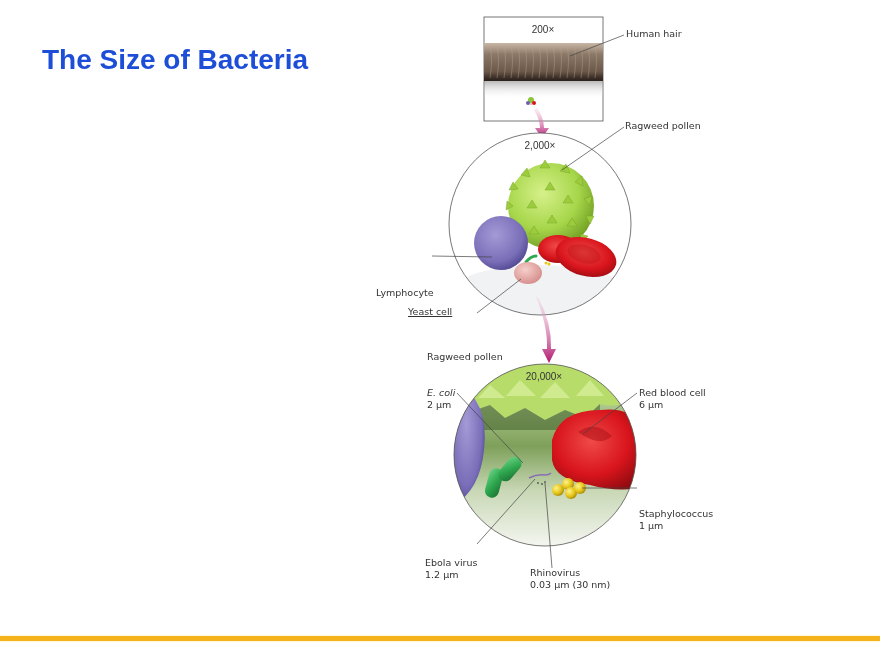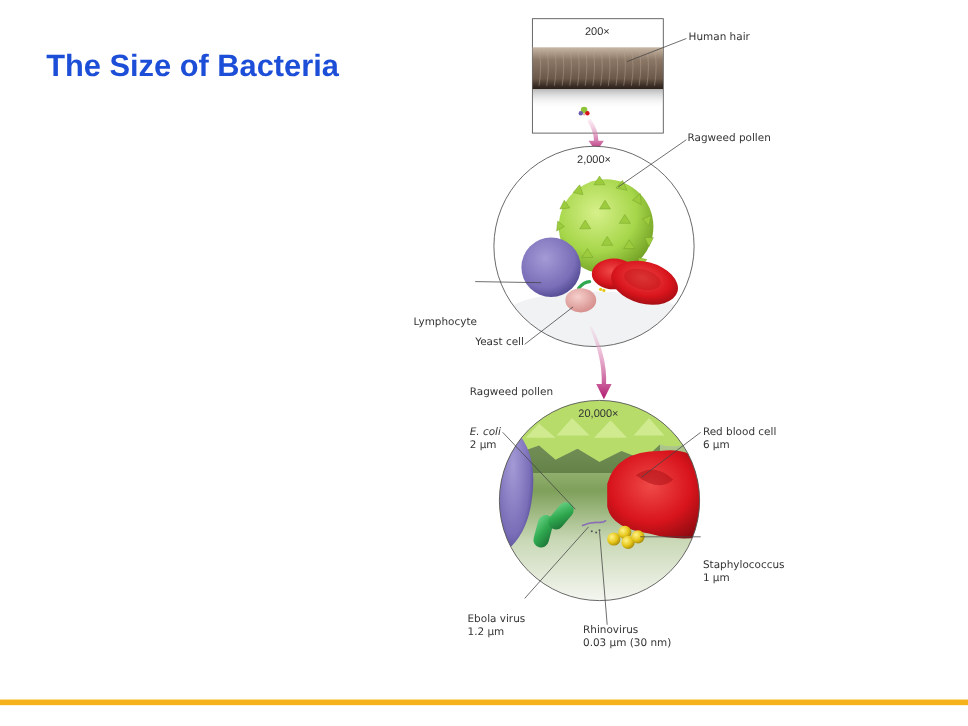--- a/index.html
+++ b/index.html
@@ -227,21 +227,21 @@
   <line x1="545" y1="483" x2="552" y2="568" stroke="#444" stroke-width="0.7"></line>
 </svg>
 
 <div class="mag" style="left:543px; top:24px;">200×</div>
 <div class="mag" style="left:540px; top:140px;">2,000×</div>
 <div class="mag" style="left:544px; top:371px;">20,000×</div>
 
 <div class="lbl" style="left:626px; top:28px;">Human hair</div>
 <div class="lbl" style="left:625px; top:120px;">Ragweed pollen</div>
 <div class="lbl" style="left:376px; top:250px;margin-top:37px;">Lymphocyte</div>
-<div class="lbl" style="left:432px; top:306px;">Yeast cell</div>
+<div class="lbl" style="left:408px; top:306px;text-decoration:underline;">Yeast cell</div>
 <div class="lbl" style="left:427px; top:351px;">Ragweed pollen</div>
 
 <div class="lbl" style="left:427px; top:387px;">
   <div class="it">E. coli</div>
   <div>2 µm</div>
 </div>
 <div class="lbl" style="left:639px; top:387px;">
   <div>Red blood cell</div>
   <div>6 µm</div>
 </div>

